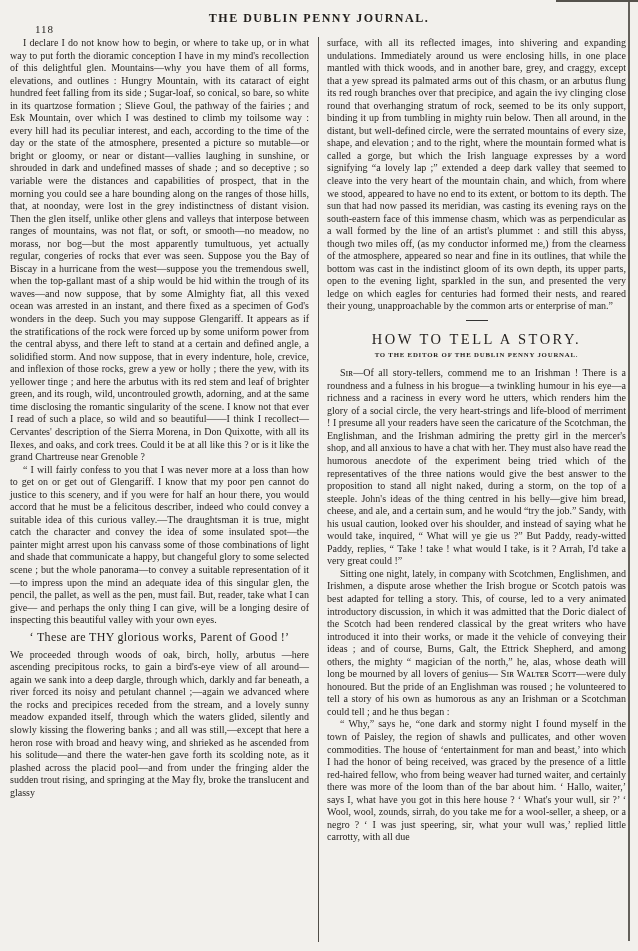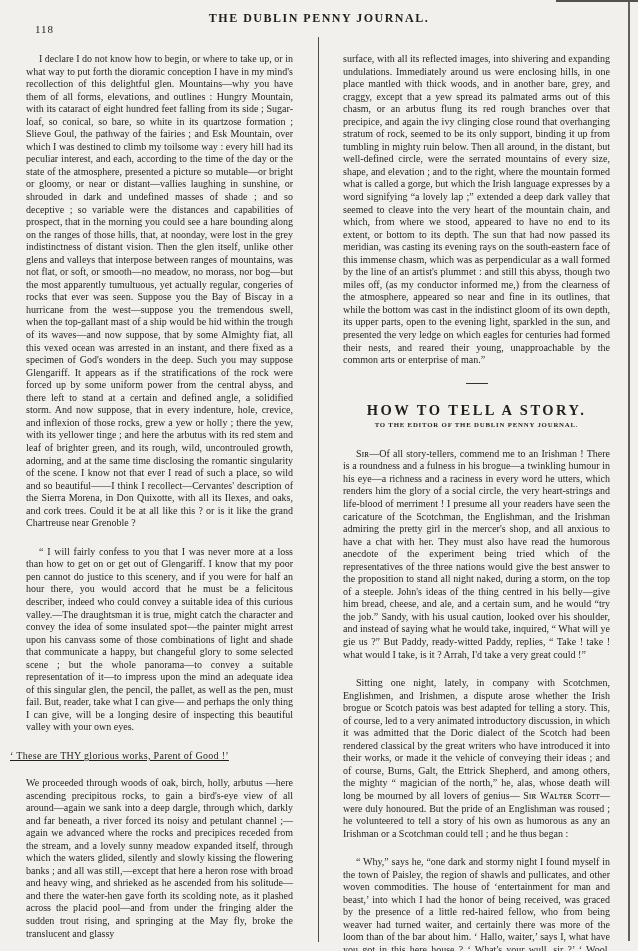--- a/index.html
+++ b/index.html
@@ -21,42 +21,41 @@
   }
   
   .columns{position:absolute;top:37px;left:10px;width:618px;}
   .col{
     position:absolute;top:0;width:299px;
     font-size:10px;line-height:12.55px;
     text-align:justify;
   }
   .col.left{left:0;}
   .col.right{left:317px;}
-  .col p{margin:16px;padding:0;}
+  .col p{margin:0;padding:0;}
   .col p.indent{text-indent:13px;}
   .column-divider{
     position:absolute;left:318px;top:37px;width:1px;height:905px;
     background:#504d48;
   }
   
   .verse{
-    text-align:left;text-indent:0 !important;
-    font-size:10px;line-height:11px;
+    text-align:center;text-indent:0 !important;
+    font-size:12px;line-height:11px;
     margin:5px 0 6px 0 !important;
     letter-spacing:.3px;
-    text-decoration:underline;
   }
   
   .article-divider{
     width:22px;height:0;border-top:1.5px solid #333;
     margin:7px auto 6px auto;
   }
   .article-heading{
-    margin:20px 0 3px 0;text-align:center;
-    font-size:14.5px;font-weight:bold;letter-spacing:2.5px;
+    margin:12px 0 3px 0;text-align:center;
+    font-size:14.5px;font-weight:normal;letter-spacing:2.5px;
   }
   .article-subheading{
     margin:0 0 6px 0;text-align:center;
     font-size:6.8px;font-weight:bold;letter-spacing:.8px;
   }
   
   .right-edge-line{
     position:absolute;top:0;left:628px;width:2px;height:941px;
     background:#4a4741;opacity:.85;
   }

